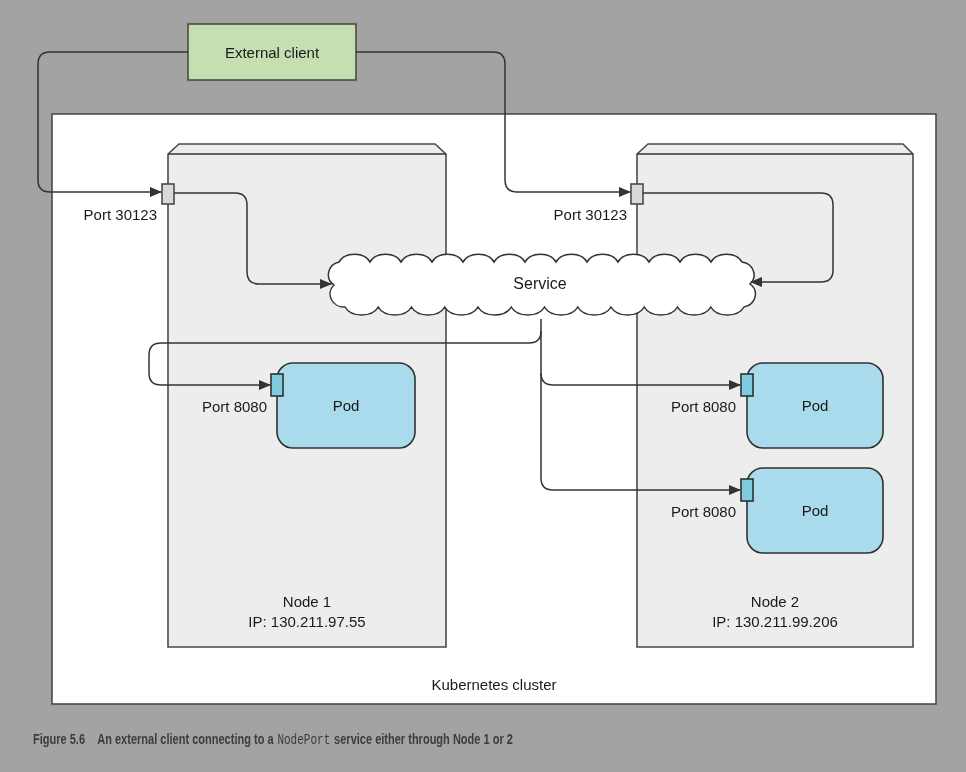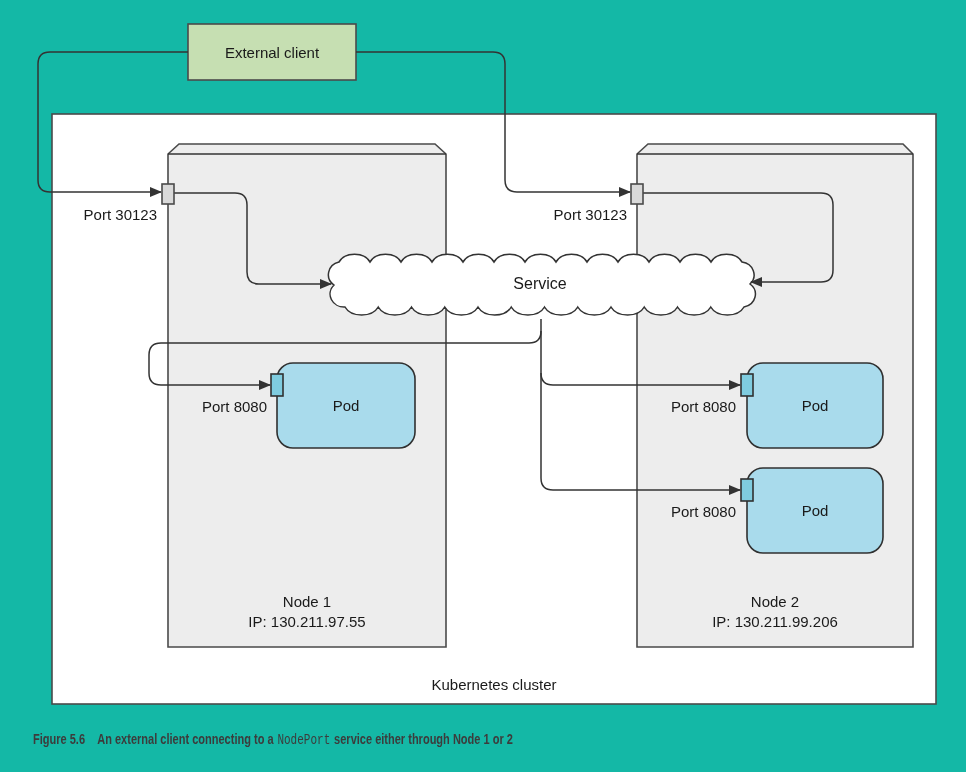--- a/index.html
+++ b/index.html
@@ -1,19 +1,19 @@
 <!DOCTYPE html>
 <html><head>
 <meta charset="utf-8">
 <style>
   html,body{margin:0;padding:0;background:#fff;}
   .page{
     position:relative;
     width:966px;height:772px;
-    background:#14b8a6;
+    background:#a3a3a3;
     font-family:"Liberation Sans",sans-serif;
     overflow:hidden;
   }
   svg{position:absolute;left:0;top:0;}
   .line{fill:none;stroke:#333333;stroke-width:1.5;}
   .shape{stroke:#4a4a4a;stroke-width:1.6;}
   .podshape{stroke:#303030;stroke-width:1.6;}
   .cloud{fill:#ffffff;stroke:#333333;stroke-width:1.5;}
   text{font-size:15px;fill:#1a1a1a;font-family:"Liberation Sans",sans-serif;}
   .svc{font-size:16px;}

